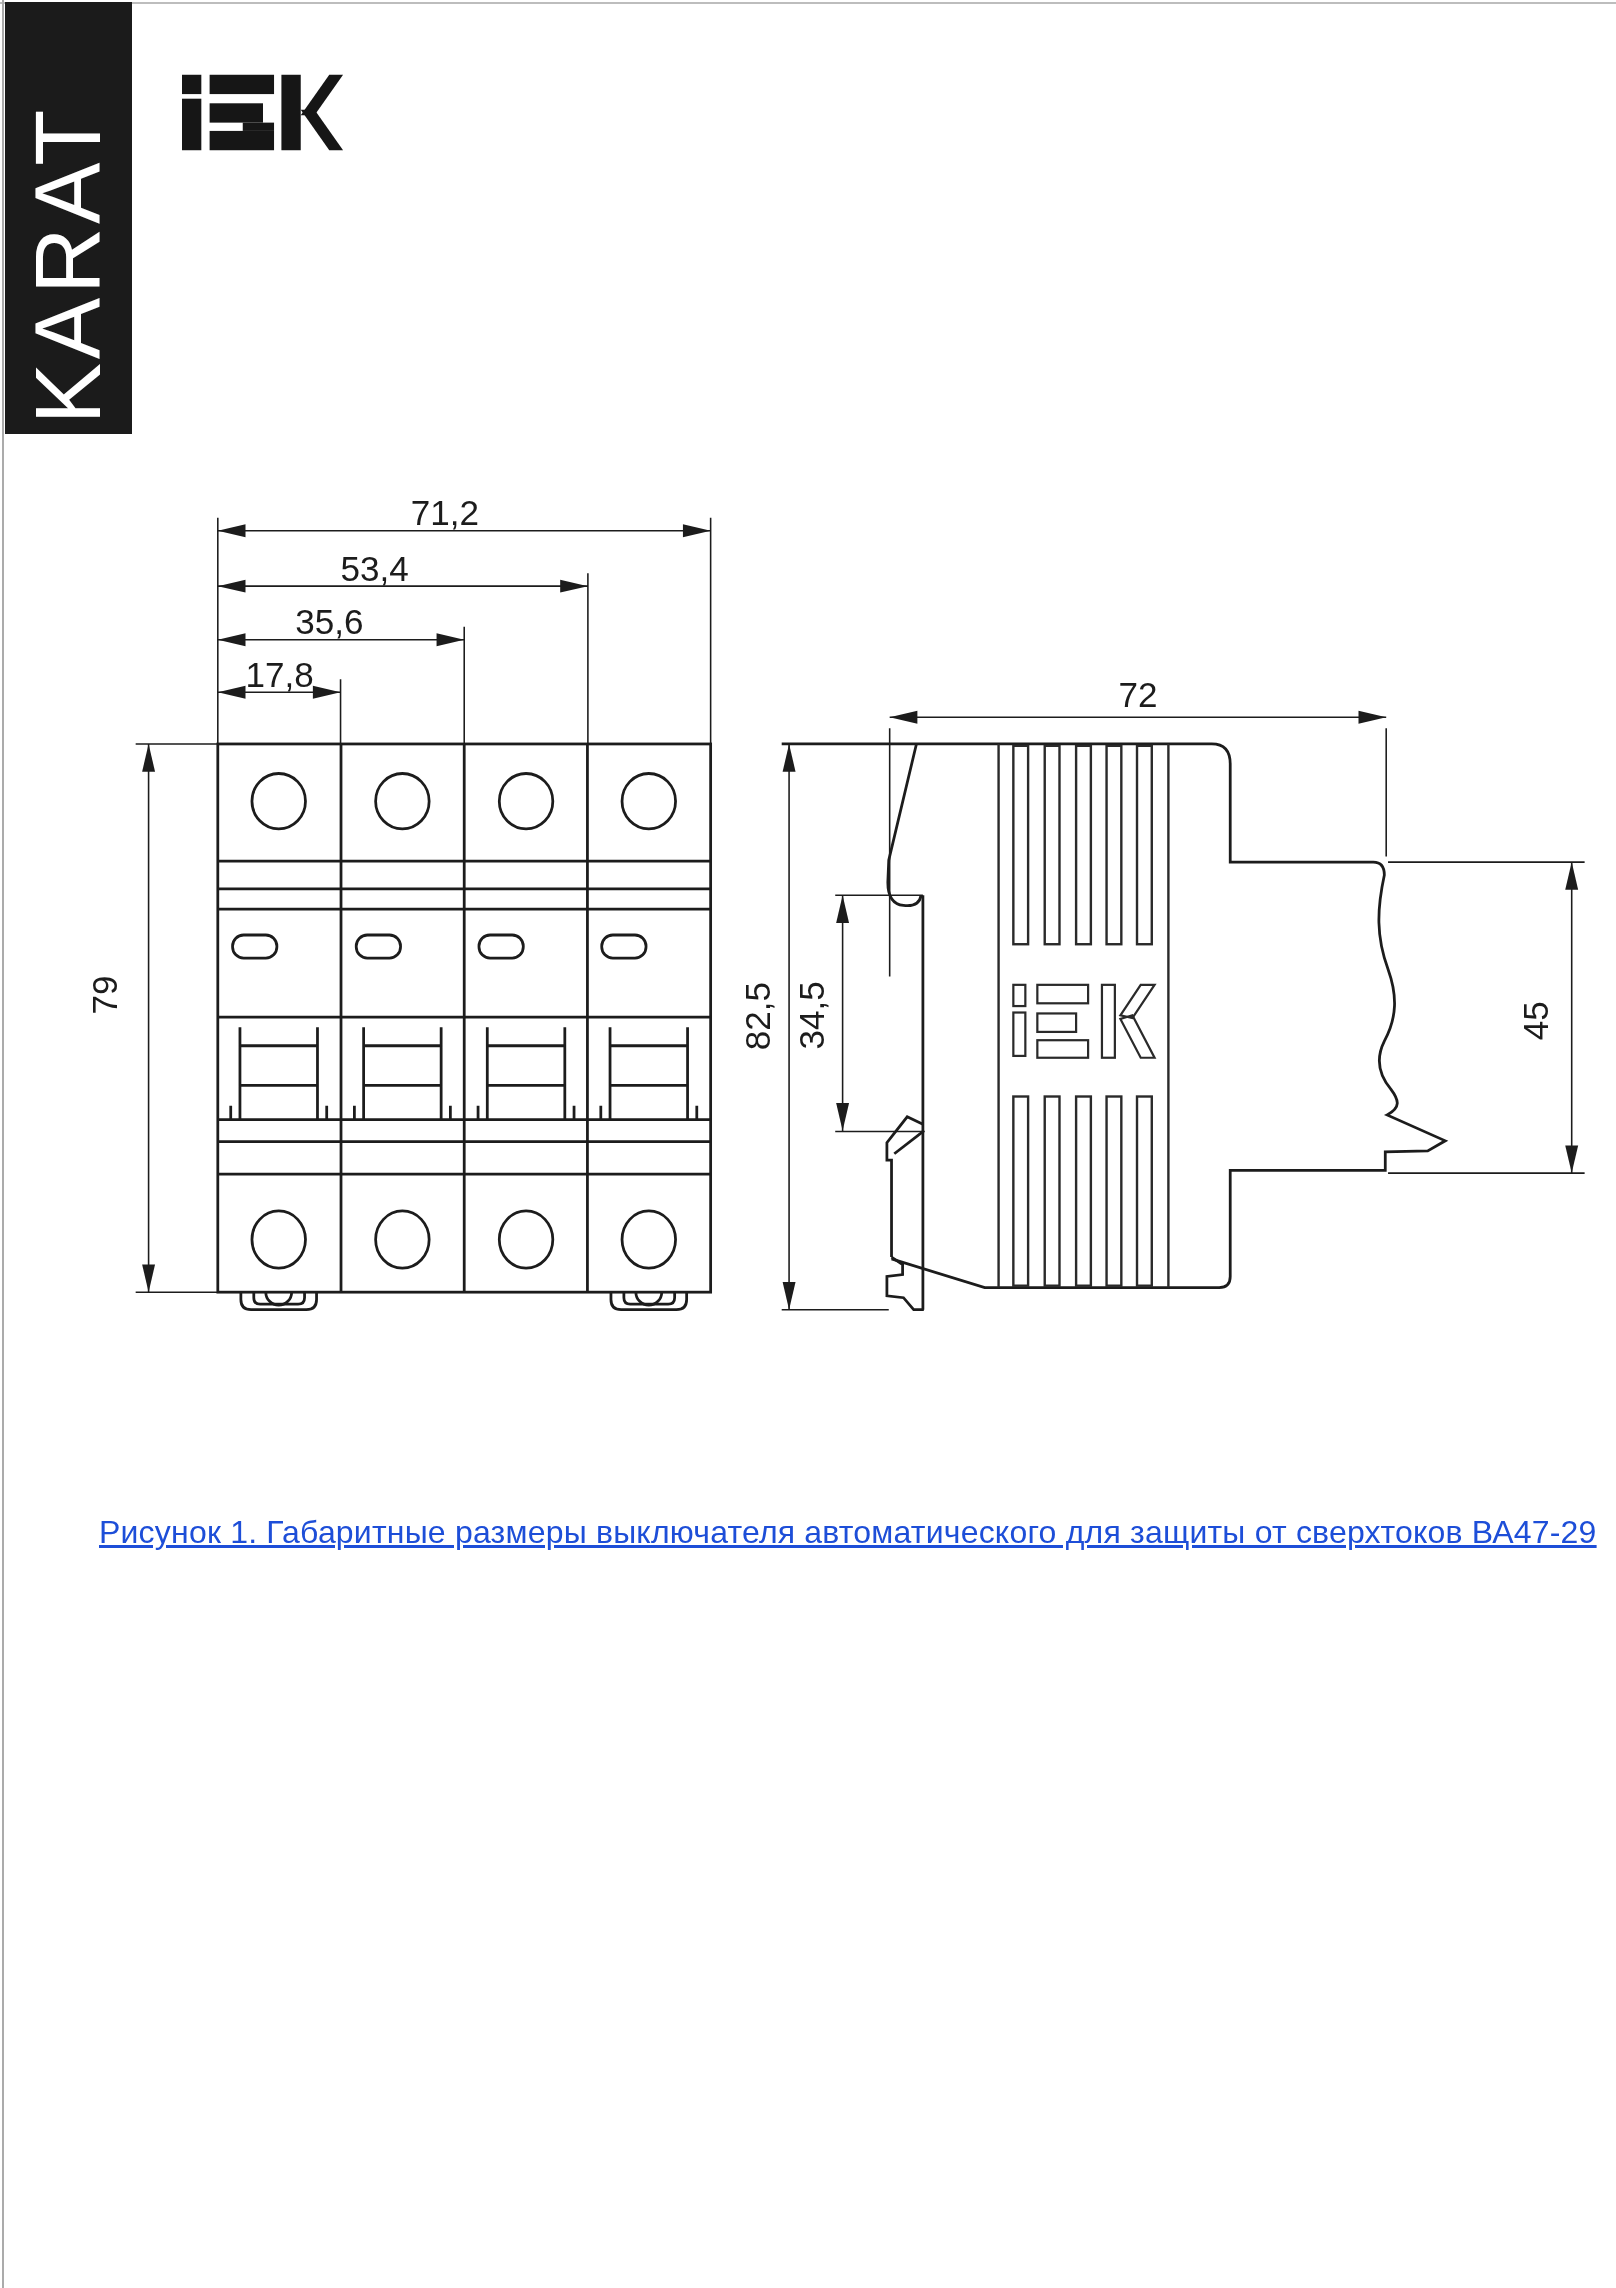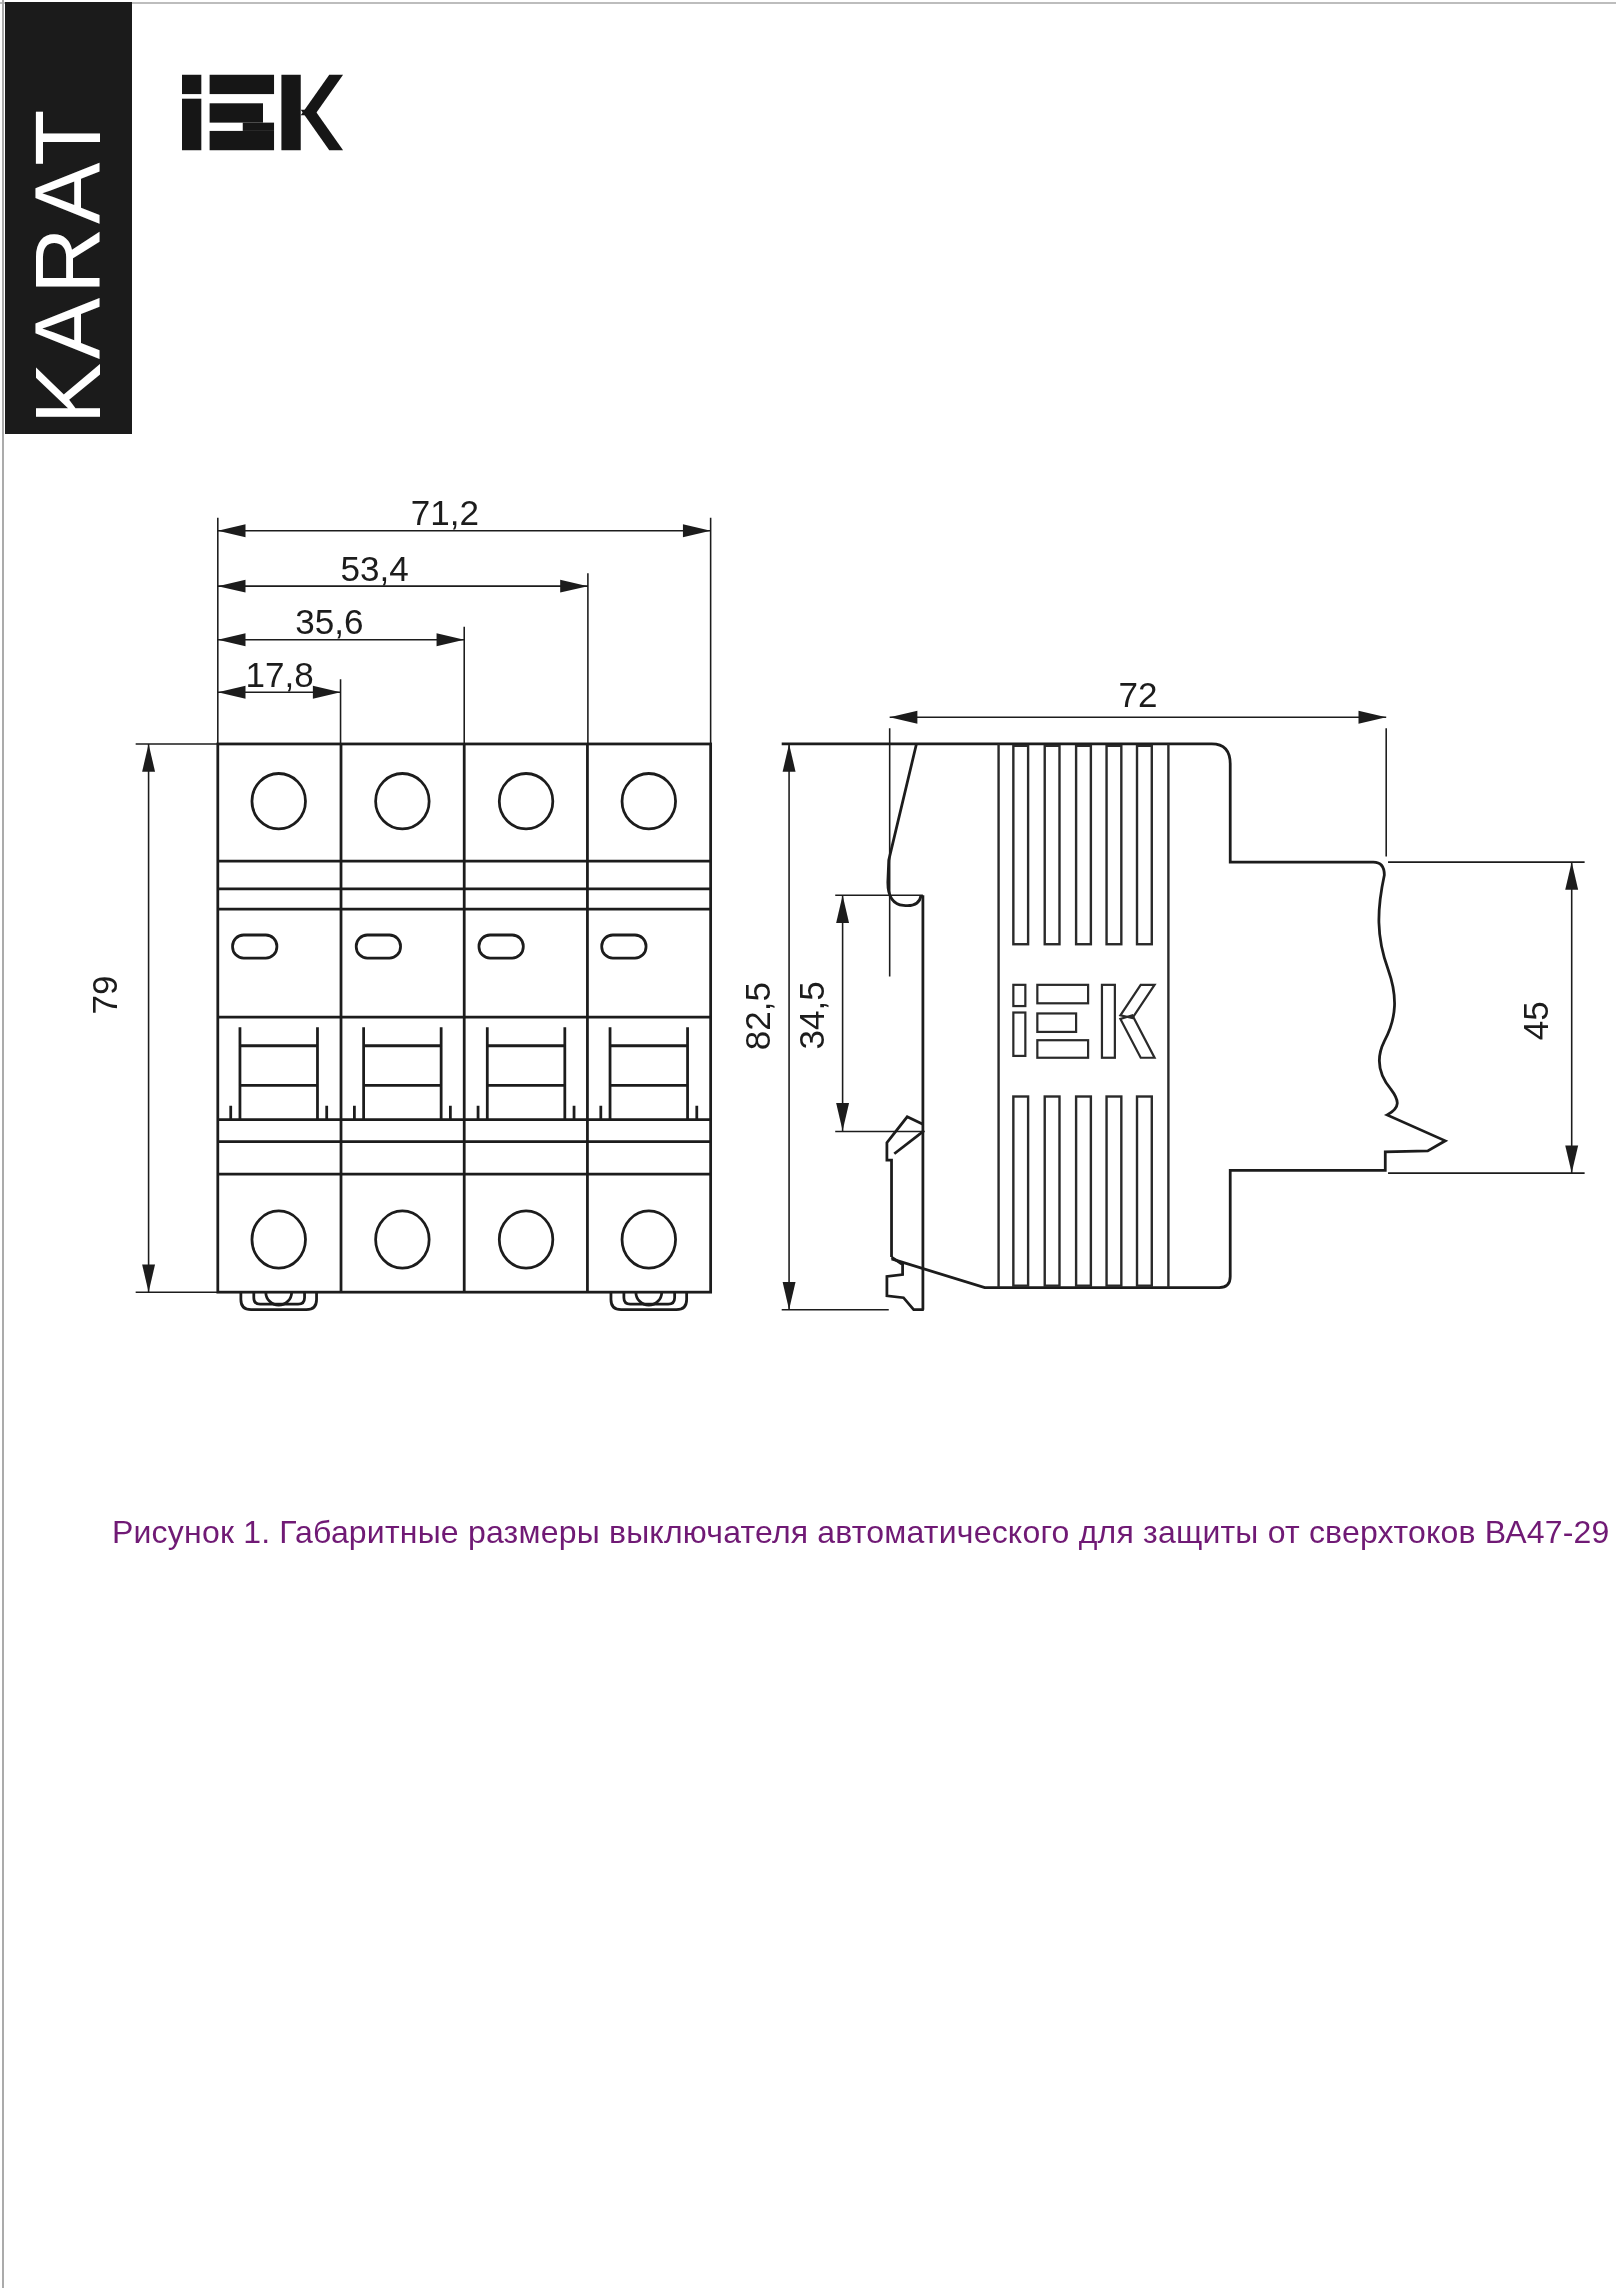--- a/index.html
+++ b/index.html
@@ -13,22 +13,22 @@
     position:absolute;left:4.6px;top:1.8px;width:127px;height:432px;background:#1b1b1b;
   }
   .banner-text{
     position:absolute;left:50%;top:263px;
     transform:translate(-50%,-50%) rotate(-90deg);
     color:#ffffff;font-size:92px;font-weight:400;letter-spacing:3.7px;white-space:nowrap;
   }
   .logo-big{position:absolute;left:180px;top:72px;}
   .drawing{position:absolute;left:0;top:0;}
   .caption{
-    position:absolute;left:112px;top:1514px;width:1440px;
-    font-size:32px;color:#701a75;letter-spacing:0.2px;white-space:nowrap;
+    position:absolute;left:99px;top:1514px;width:1440px;
+    font-size:32px;color:#1d4ed8;letter-spacing:0.2px;white-space:nowrap;text-decoration:underline;
   }
   .drawing text{
     font-family:"Liberation Sans",sans-serif;font-size:38px;fill:#1c1c1c;
   }
   .outline{stroke:#1c1c1c;stroke-width:3;fill:none;}
   .thin{stroke:#1c1c1c;stroke-width:1.7;fill:none;}
   .rib{stroke:#2a2a2a;stroke-width:2.6;fill:none;}
   .logoline{stroke:#2a2a2a;stroke-width:2.4;fill:none;}
   .arrow{fill:#1c1c1c;stroke:none;}
 </style>

